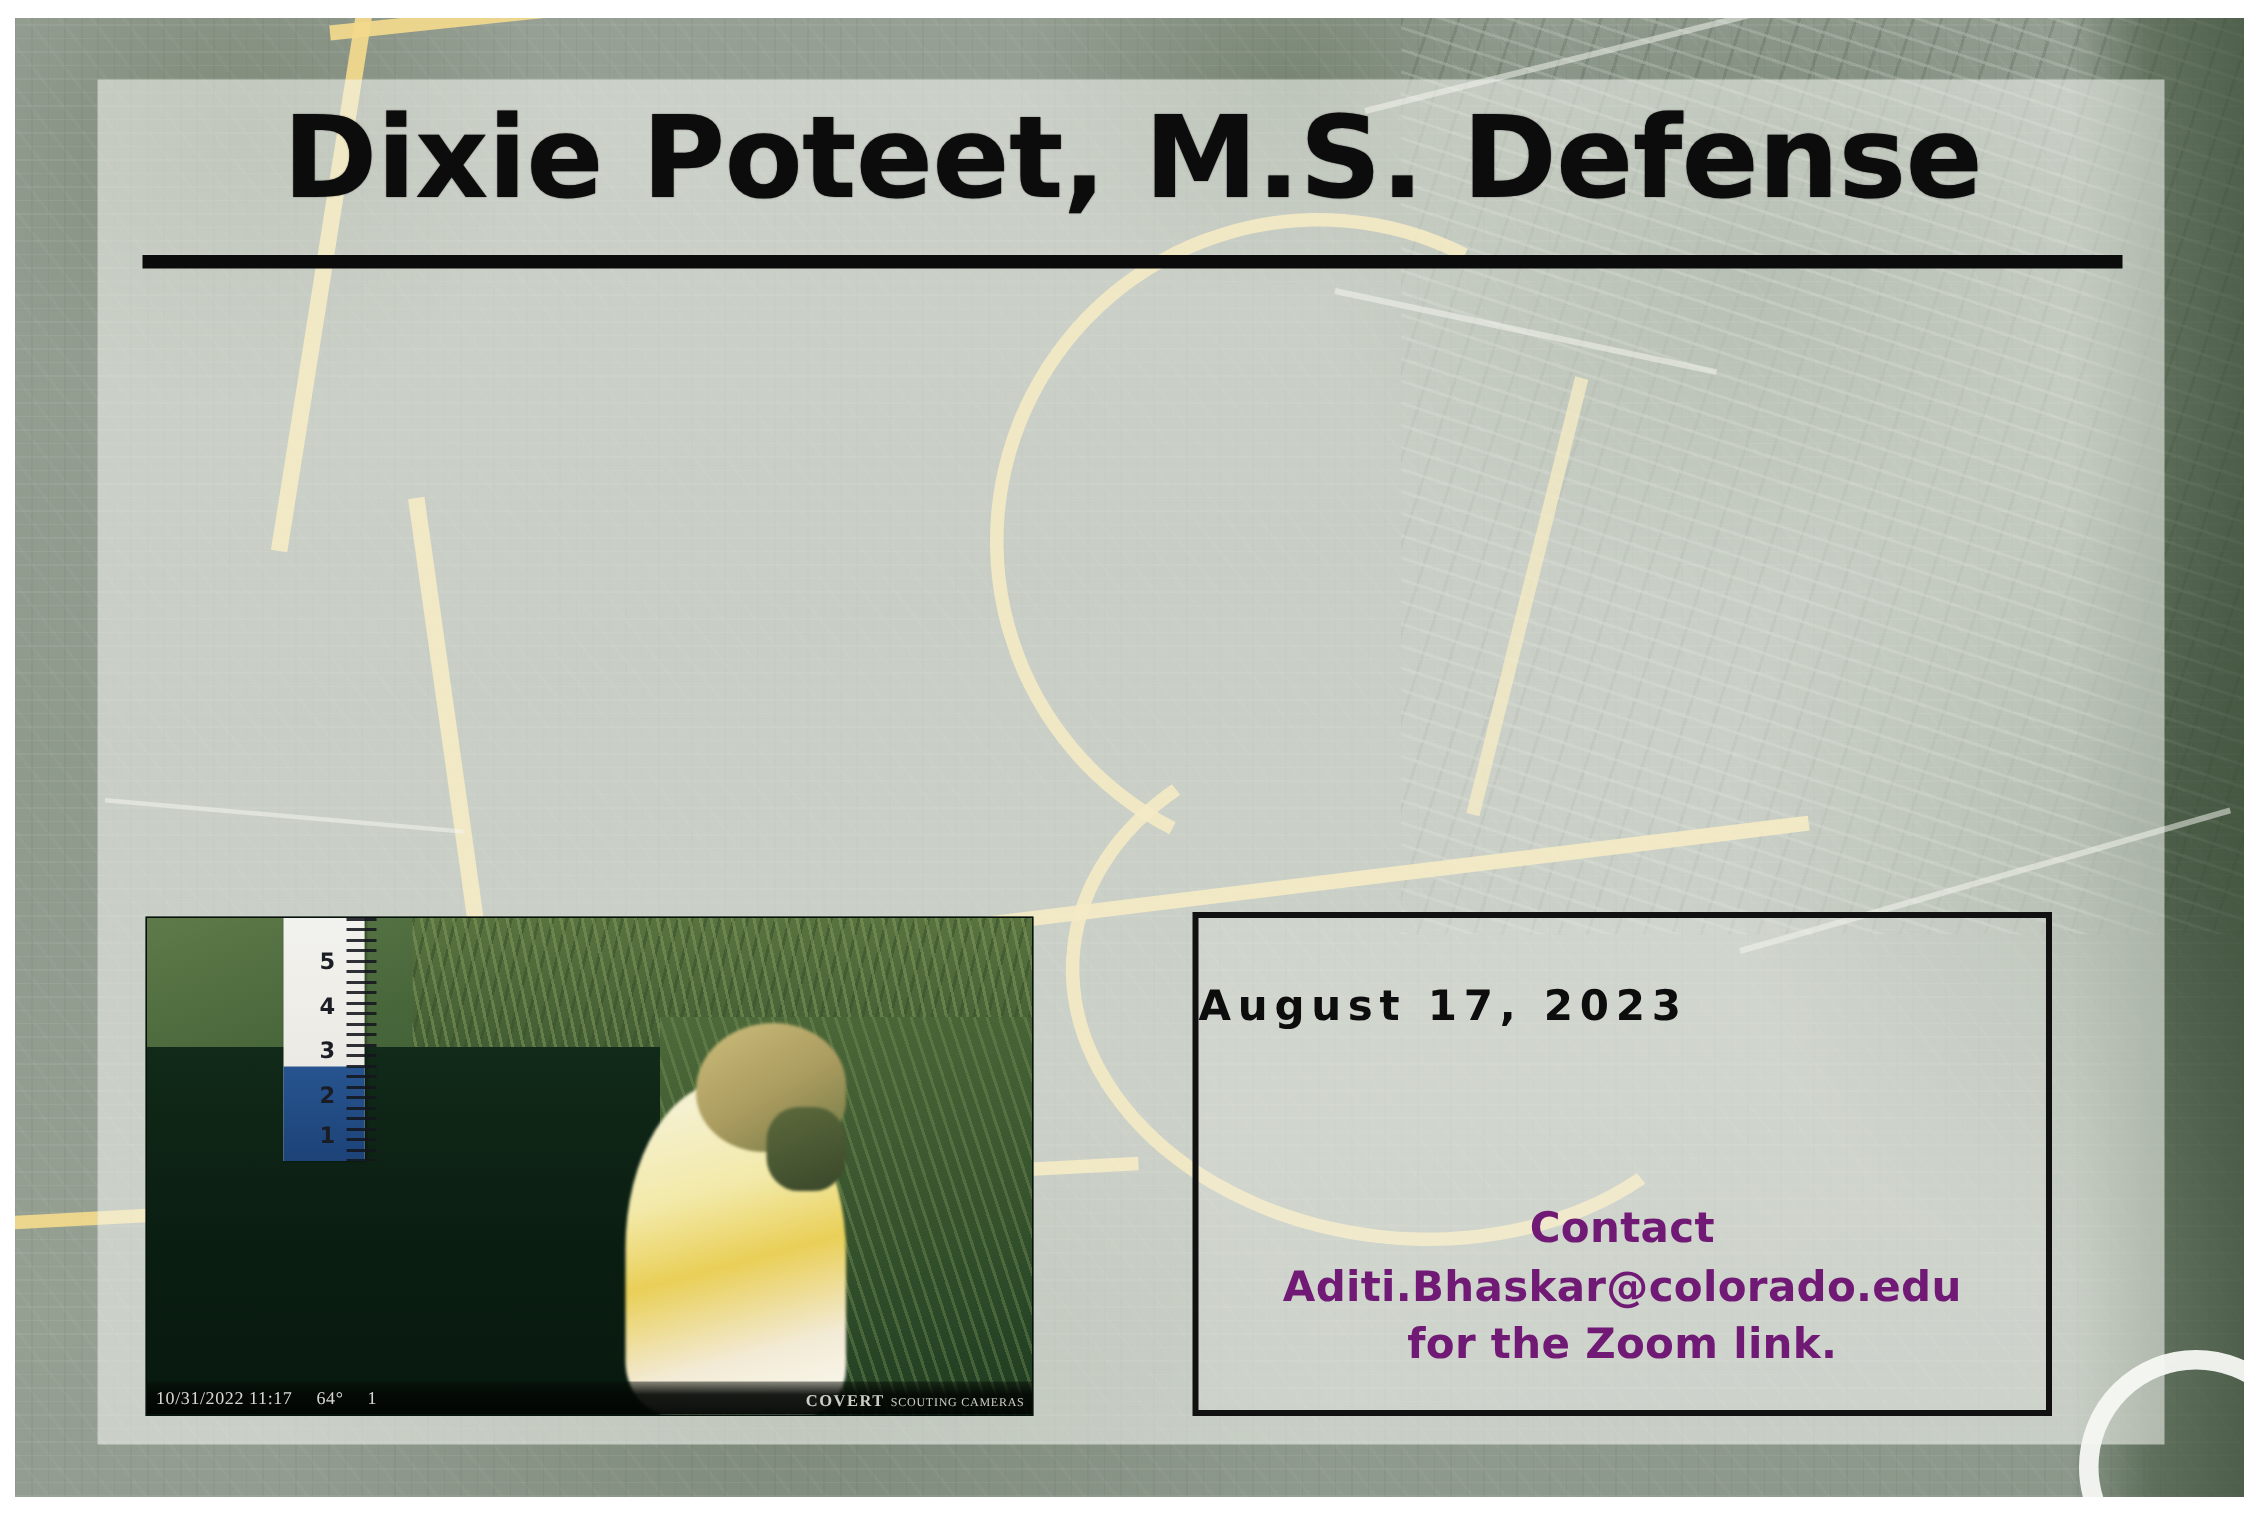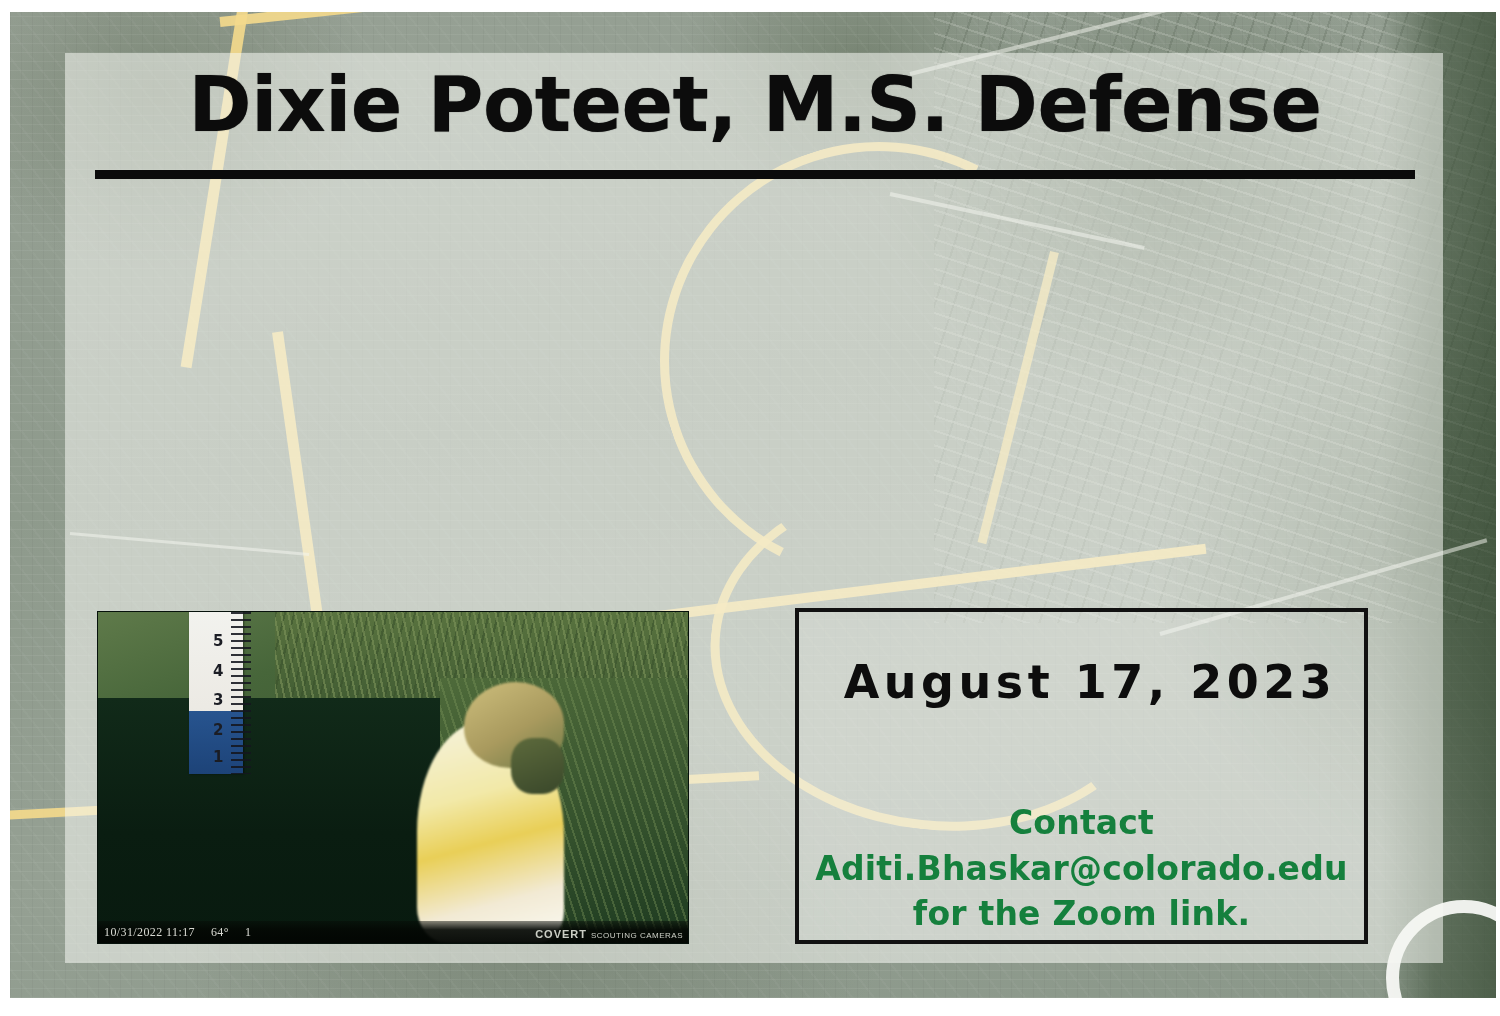--- a/index.html
+++ b/index.html
@@ -263,21 +263,21 @@
     letter-spacing: 0.4px;
     white-space: nowrap;
     opacity: 0.92;
   }
   .ph-stamp .sep { display: inline-block; width: 16px; }
   .ph-brand {
     position: absolute;
     right: 5px;
     bottom: 3px;
     color: #dfe2d8;
-    font-family: Liberation Sans, sans-serif;
+    font-family: Liberation Serif, serif;
     font-size: 11px;
     font-weight: 700;
     letter-spacing: 1px;
     white-space: nowrap;
     opacity: 0.9;
   }
   .ph-brand .sub {
     font-weight: 400;
     font-size: 8px;
     letter-spacing: 0.5px;
@@ -292,53 +292,52 @@
     width: 573px;
     height: 336px;
     border: 4px solid #111111;
     box-sizing: border-box;
     background: rgba(250,250,246,0.12);
   }
   .info-date {
     position: absolute;
     left: 0; right: 0;
     top: 42px;
-    text-align: center;
-    font-family: "DejaVu Sans", sans-serif;
-    font-weight: 700;
-    font-size: 46px;
+    text-align: left;
+    font-family: "DejaVu Sans", sans-serif;
+    font-weight: 700;
+    font-size: 28px;
     line-height: 1.22;
     letter-spacing: 4.5px;
     color: #0d0d0d;
     white-space: nowrap;
-    padding-left: 17px;
   }
   .info-time {
     position: absolute;
     left: 0; right: 0;
     top: 100px;
     text-align: center;
     font-family: "DejaVu Sans", sans-serif;
     font-weight: 700;
     font-size: 43px;
     letter-spacing: 4.5px;
     color: #0d0d0d;
     white-space: nowrap;
   }
   .info-contact {
     position: absolute;
     left: 0; right: 0;
     top: 188px;
     text-align: center;
     font-family: "DejaVu Sans", sans-serif;
     font-weight: 700;
-    font-size: 33px;
+    font-size: 28px;
     line-height: 1.38;
     letter-spacing: 0.2px;
-    color: #15803d;
+    color: #701a75;
   }
   .info-contact .ln { display: block; white-space: nowrap; }
 
   
   .corner-arc {
     position: absolute;
     right: -42px;
     bottom: -58px;
     width: 130px;
     height: 130px;

